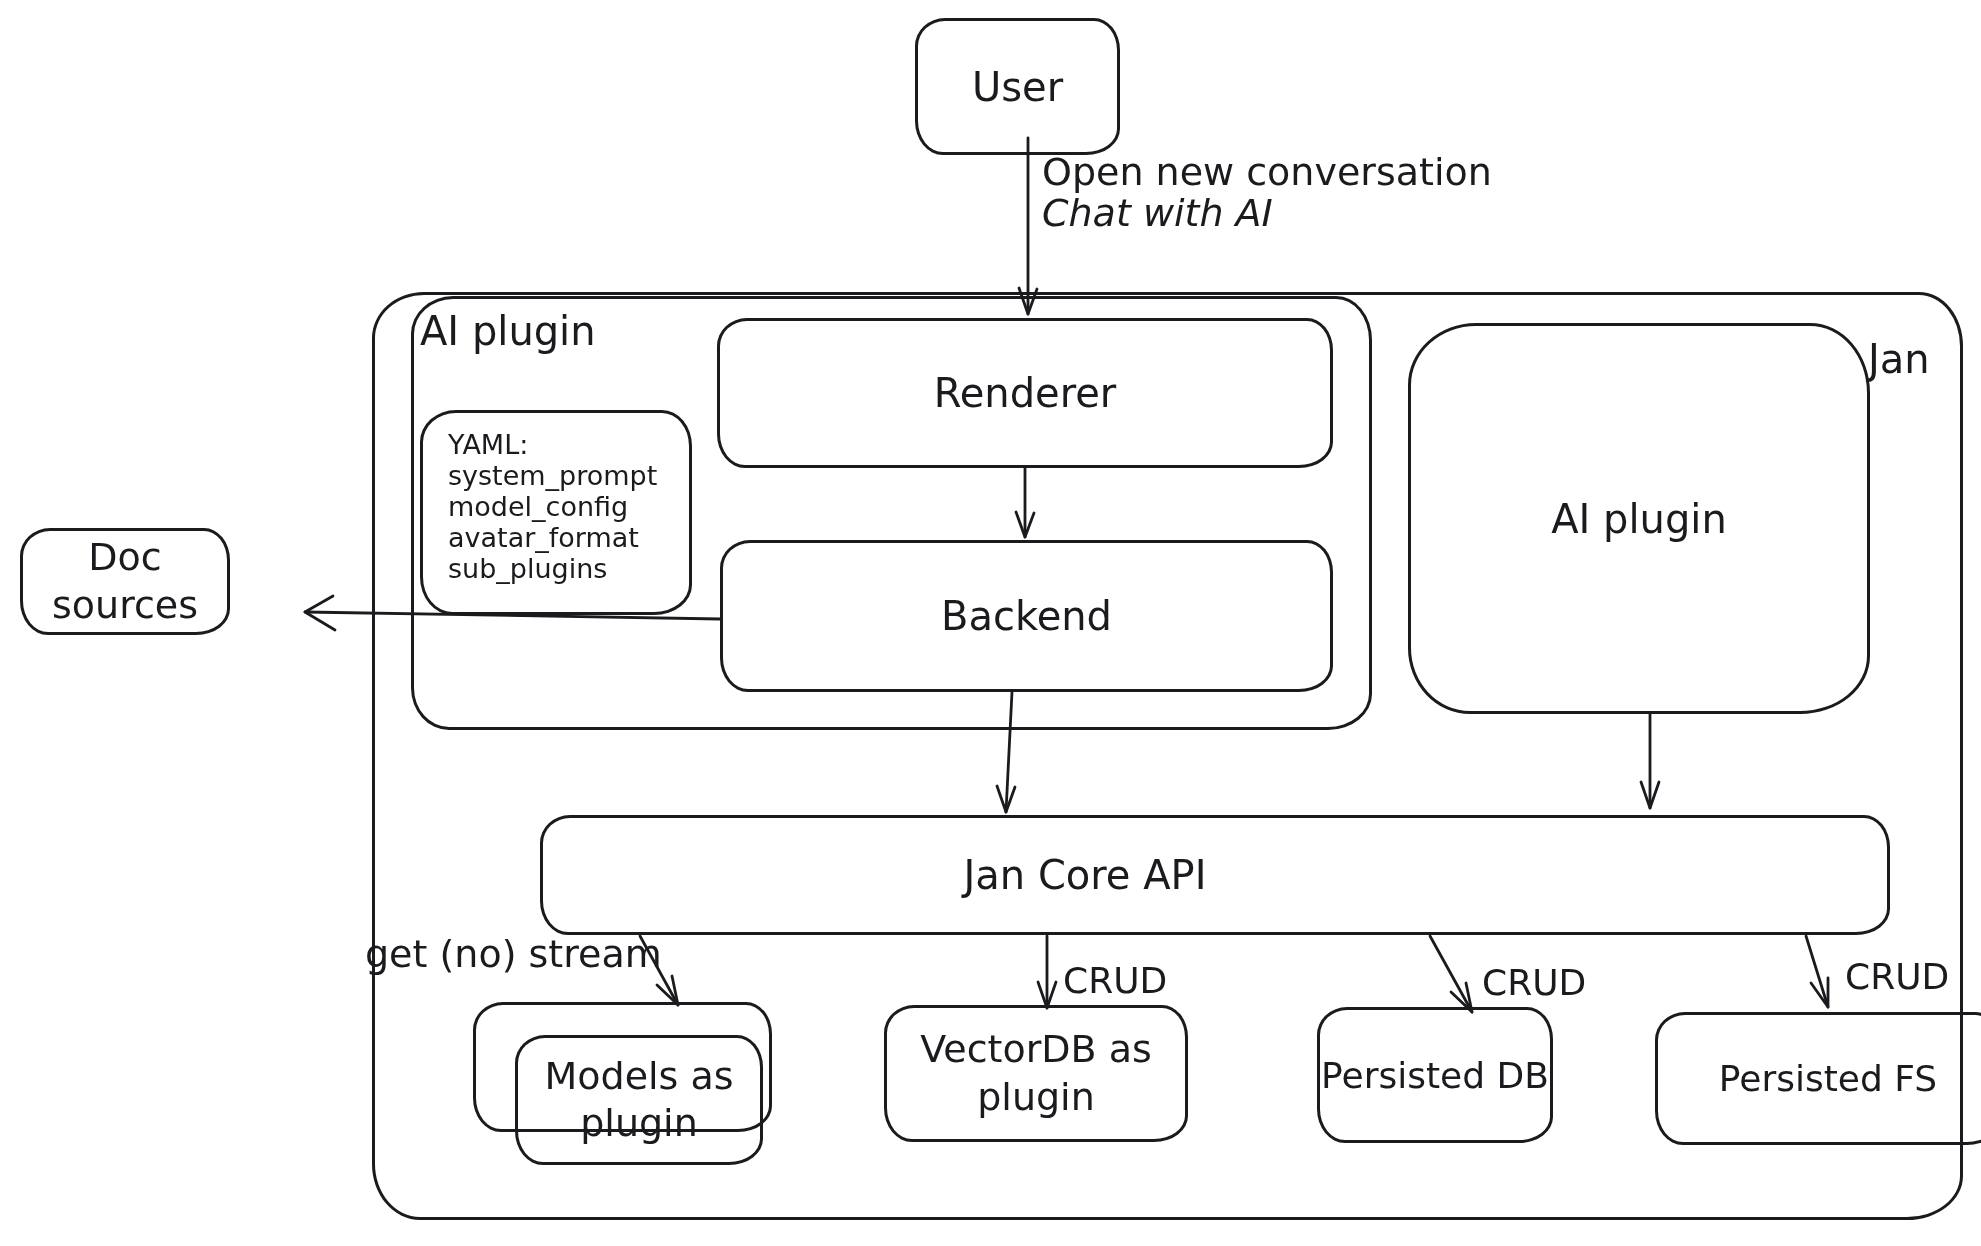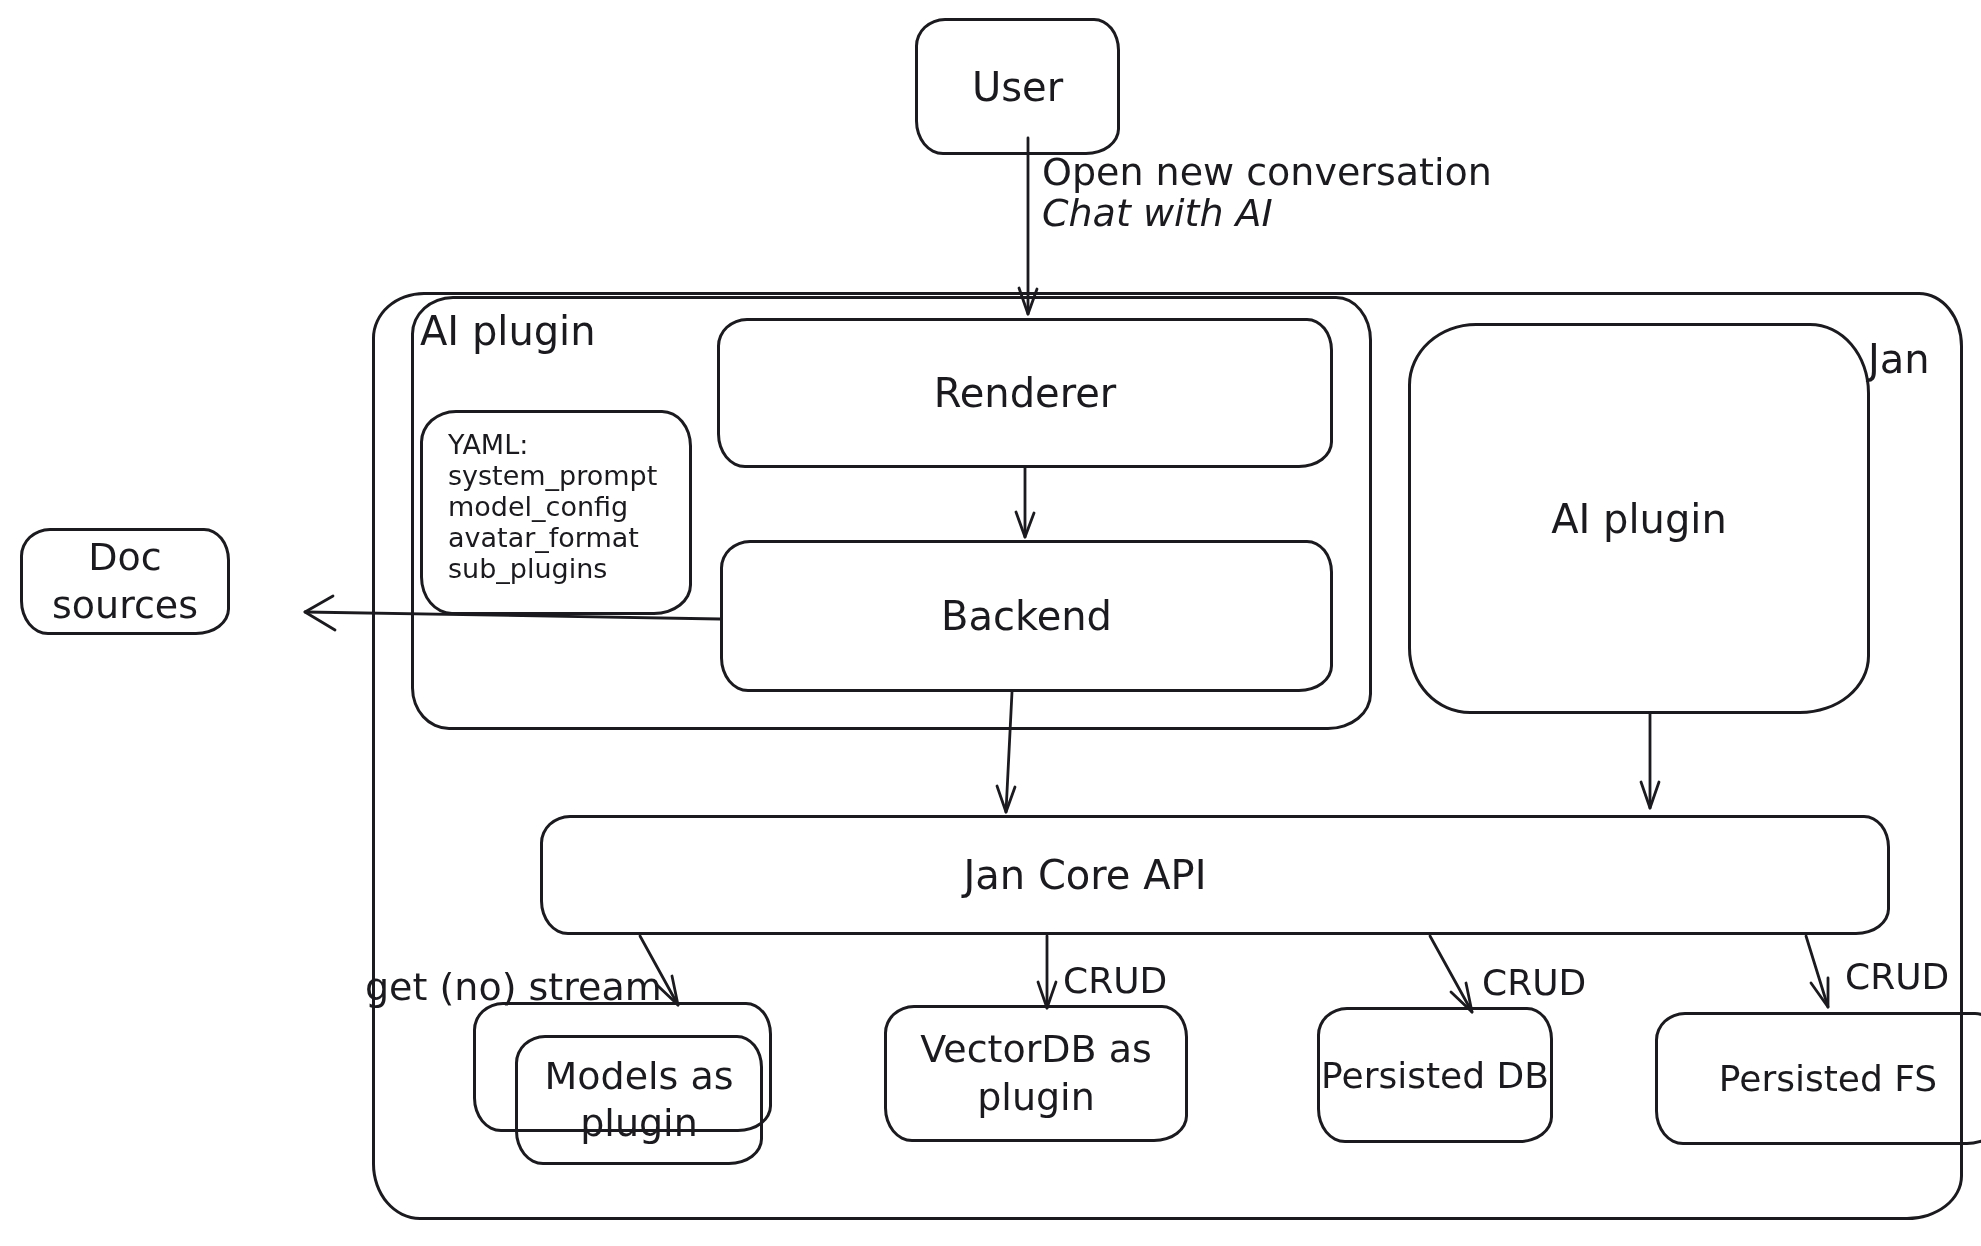--- a/index.html
+++ b/index.html
@@ -150,19 +150,19 @@
     </g>
     <g>
       <path d="M1806,936 L1828,1007"></path>
       <path d="M1811,983 L1828,1007 L1828,978"></path>
     </g>
   </svg>
 
   <div class="edge-label f38" style="left:1042px;top:150px;">Open new conversation</div>
   <div class="edge-label f38" style="left:1042px;top:191px;font-style:italic;">Chat with AI</div>
 
-  <div class="edge-label f38" style="left:365px;top:965px;">get (no) stream</div>
+  <div class="edge-label f38" style="left:365px;top:932px;">get (no) stream</div>
 
   <div class="edge-label f36" style="left:1063px;top:960px;">CRUD</div>
   <div class="edge-label f36" style="left:1482px;top:962px;">CRUD</div>
   <div class="edge-label f36" style="left:1845px;top:956px;">CRUD</div>
 
 </div>
 
 </body></html>

